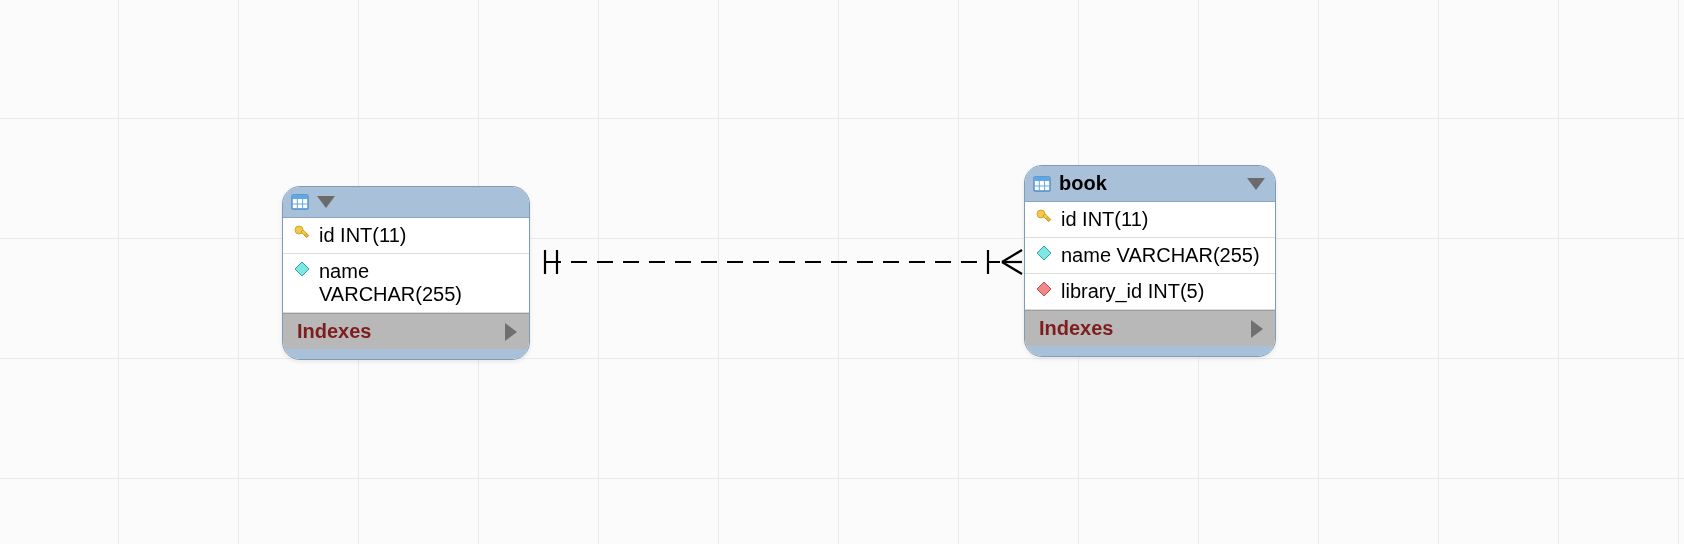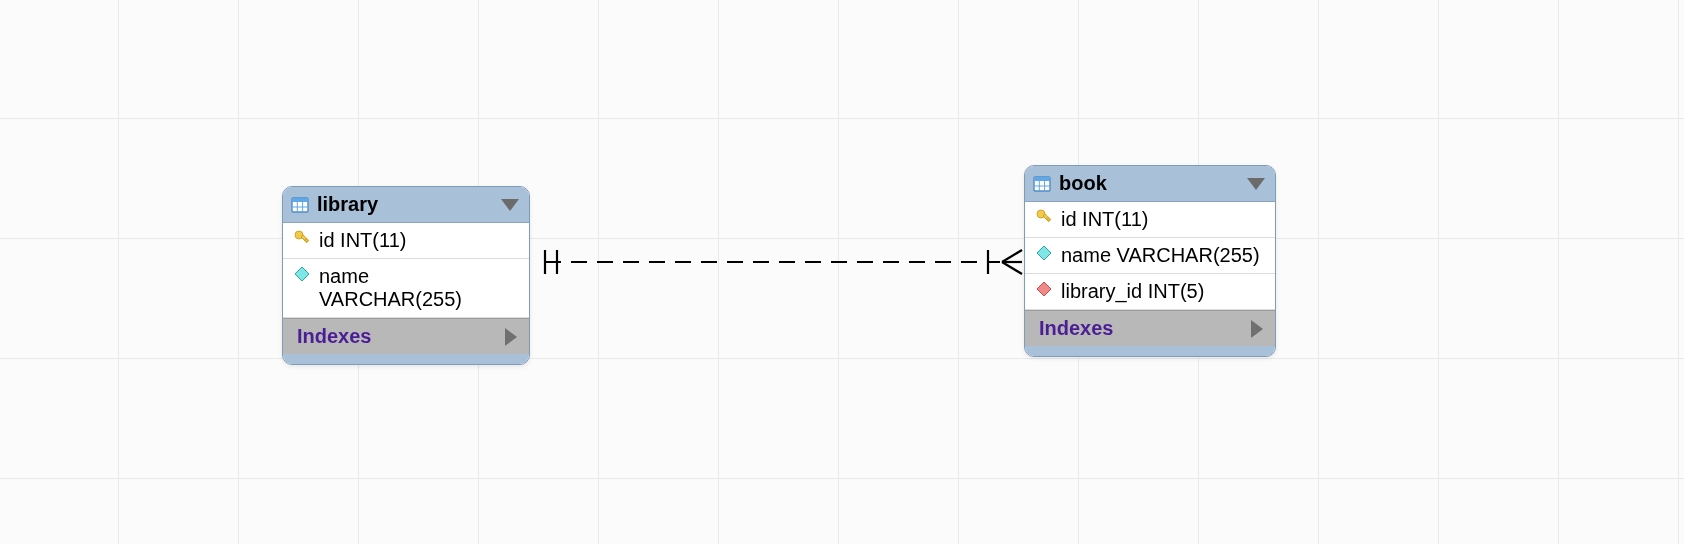--- a/index.html
+++ b/index.html
@@ -18,21 +18,21 @@
     background-color: #fbfbfb;
     background-image:
       linear-gradient(to right, #e9e9e9 1px, transparent 1px),
       linear-gradient(to bottom, #e9e9e9 1px, transparent 1px);
     background-size: 120px 120px;
     background-position: -2px -2px;
   }
   .entity {
     position: absolute;
     border: 1px solid #7e9bb8;
-    border-radius: 10px;
+    border-radius: 18px;
     background: #fff;
     box-shadow: 0 2px 4px rgba(0,0,0,0.08);
     overflow: hidden;
     font-size: 20px;
   }
   .entity .header {
     background: #a8c0d8;
     display: flex;
     align-items: center;
     padding: 6px 10px 6px 8px;
@@ -49,21 +49,21 @@
     display: flex;
     align-items: flex-start;
     gap: 8px;
     padding: 6px 12px 6px 10px;
     border-bottom: 1px solid #dcdcdc;
     color: #000;
   }
   .entity .row:last-of-type { border-bottom: none; }
   .entity .indexes {
     background: #b8b8b8;
-    color: #4c1d95;
+    color: #7f1d1d;
     font-weight: bold;
     display: flex;
     align-items: center;
     justify-content: space-between;
     padding: 6px 12px 6px 14px;
     border-top: 1px solid #9c9c9c;
   }
   .entity .footer-strip {
     height: 10px;
     background: #a8c0d8;
@@ -117,21 +117,20 @@
     <div class="header">
       <span class="icon">
         <svg viewBox="0 0 18 18" width="18" height="18">
           <rect x="1" y="2" width="16" height="14" rx="1" fill="#fff" stroke="#4f8bc9" stroke-width="1.4"></rect>
           <rect x="1" y="2" width="16" height="4" fill="#5fa7e6"></rect>
           <line x1="6.3" y1="6" x2="6.3" y2="16" stroke="#5fa7e6" stroke-width="1"></line>
           <line x1="11.6" y1="6" x2="11.6" y2="16" stroke="#5fa7e6" stroke-width="1"></line>
           <line x1="1" y1="11" x2="17" y2="11" stroke="#5fa7e6" stroke-width="1"></line>
         </svg>
       </span>
-      <span class="title">library</span>
       <span class="arrow"></span>
     </div>
     <div class="row">
       <span class="icon">
         <svg viewBox="0 0 18 18" width="18" height="18">
           <g fill="#f3c94b" stroke="#c59a1a" stroke-width="0.8">
             <circle cx="6" cy="6" r="4"></circle>
             <rect x="8" y="8" width="3" height="8" transform="rotate(-45 8 8)"></rect>
             <rect x="11.5" y="11" width="2" height="3" transform="rotate(-45 11.5 11)"></rect>
           </g>

